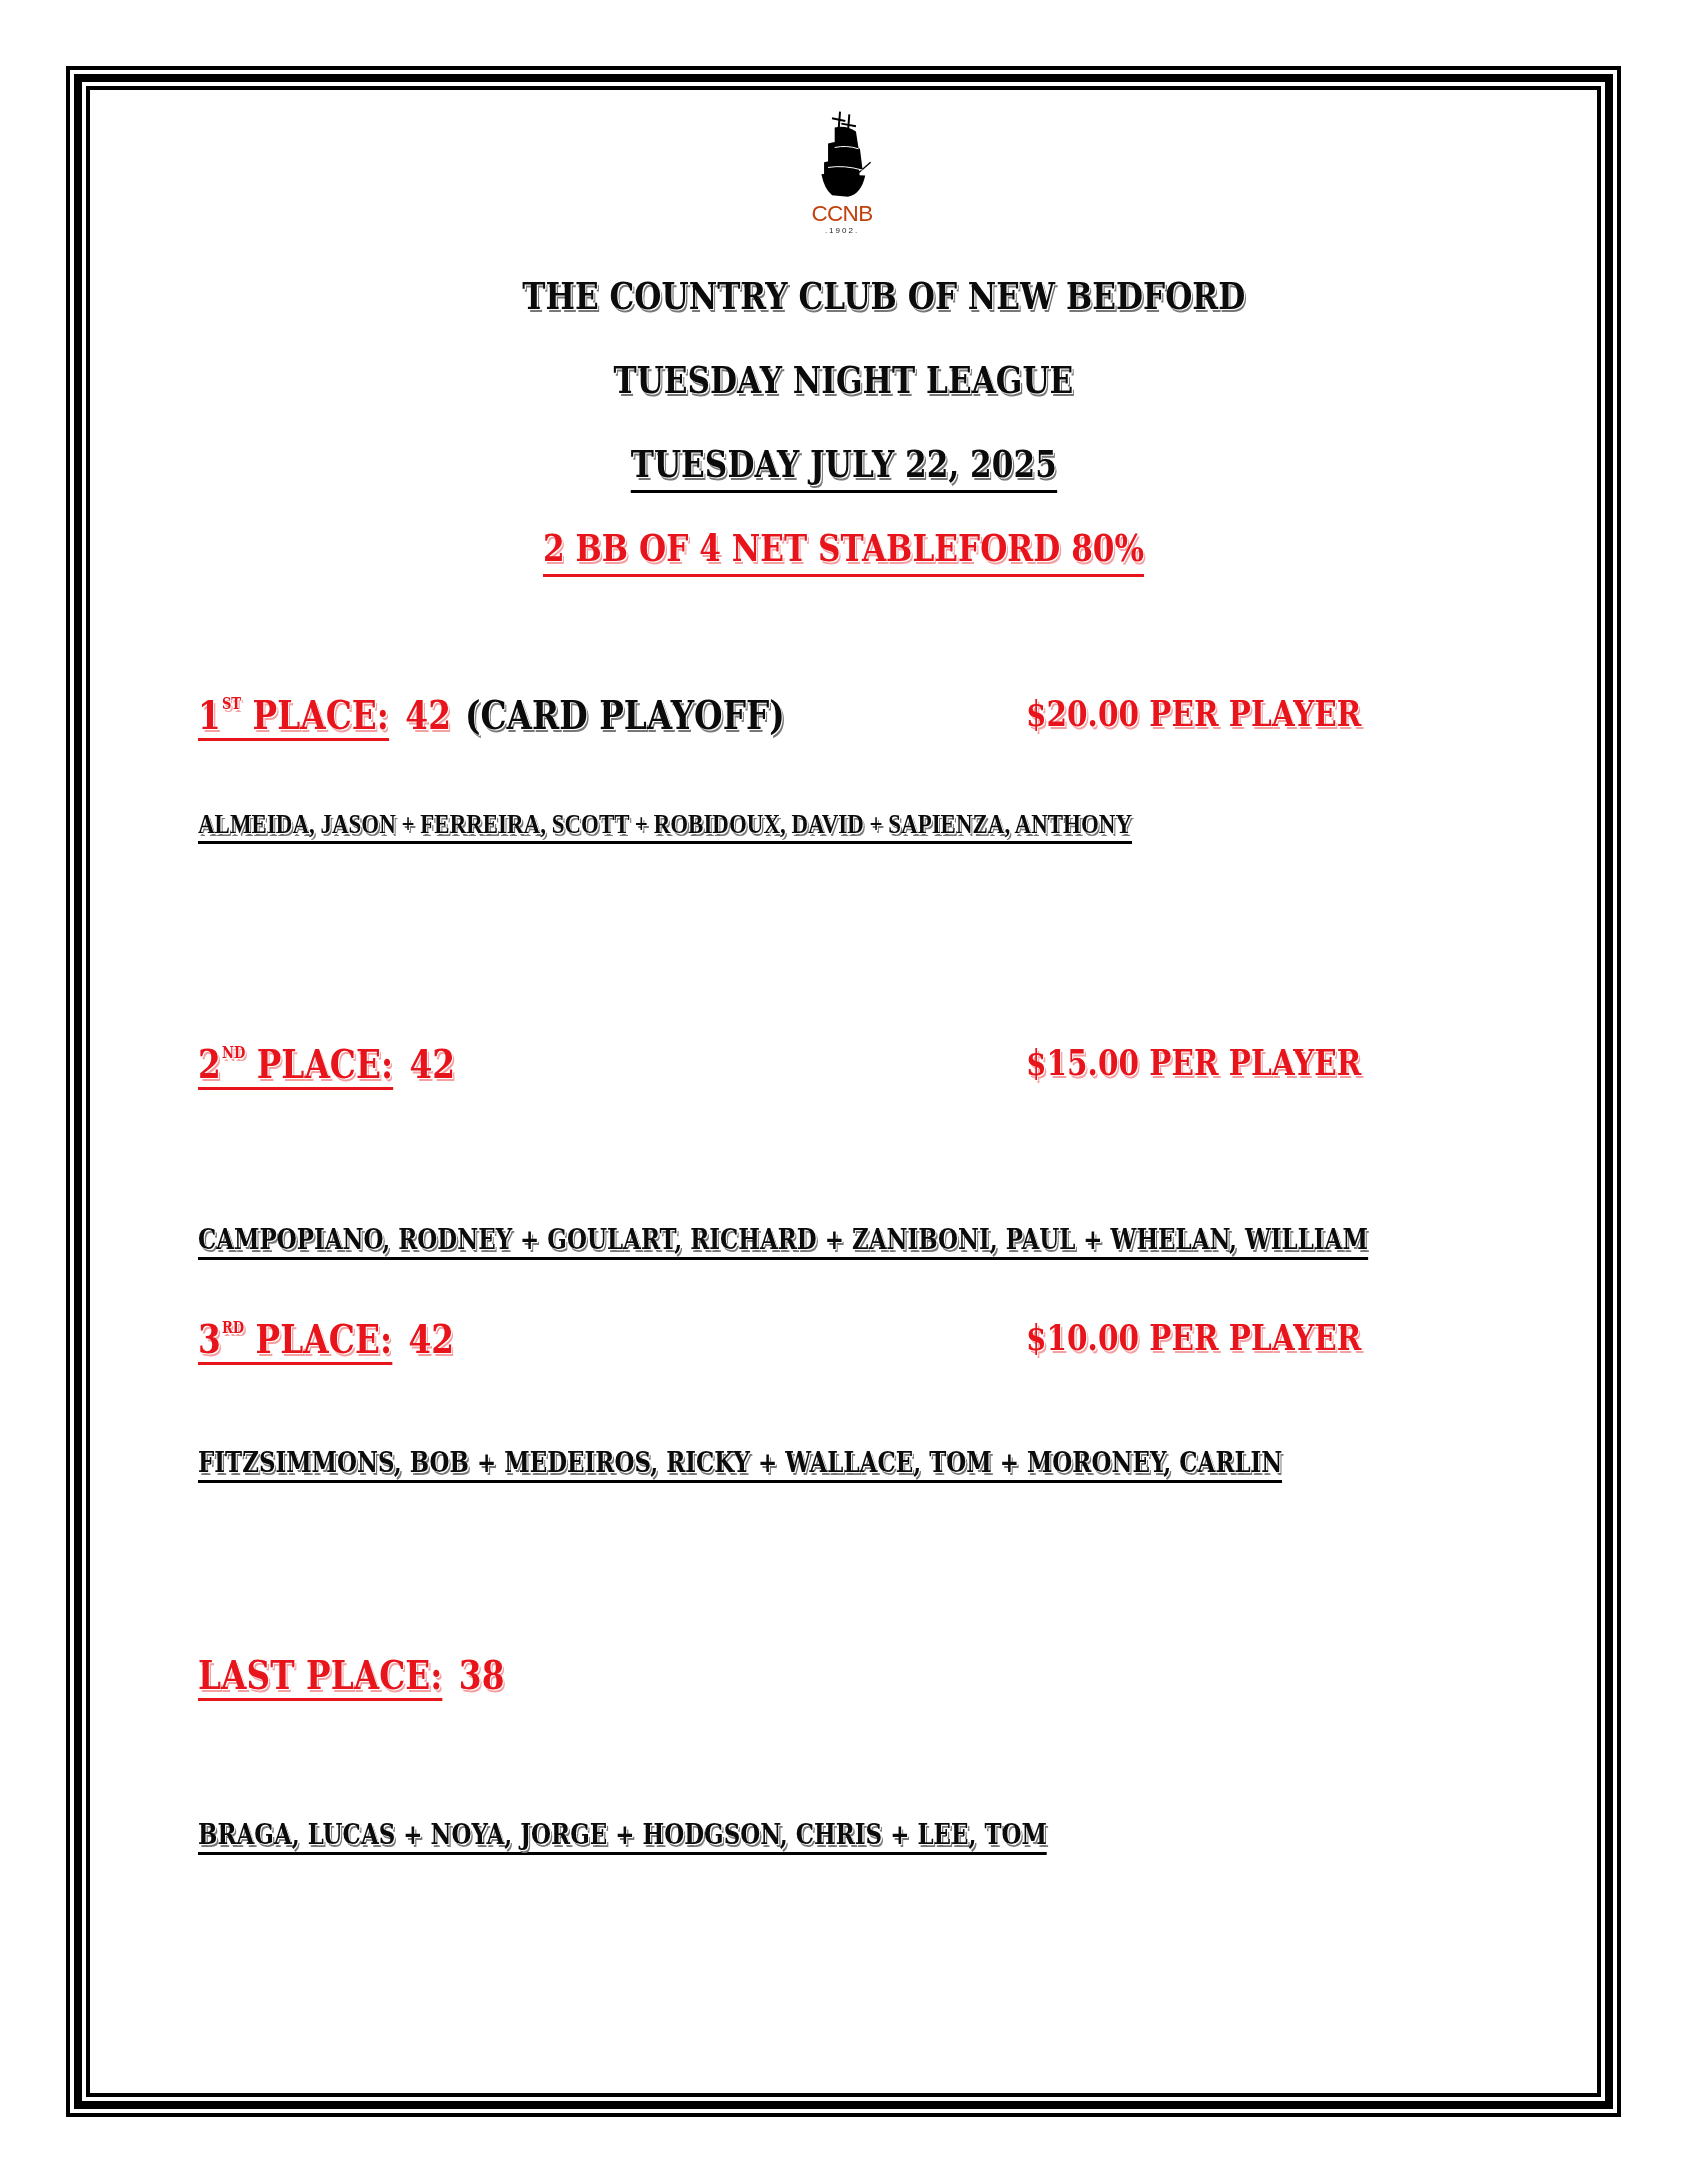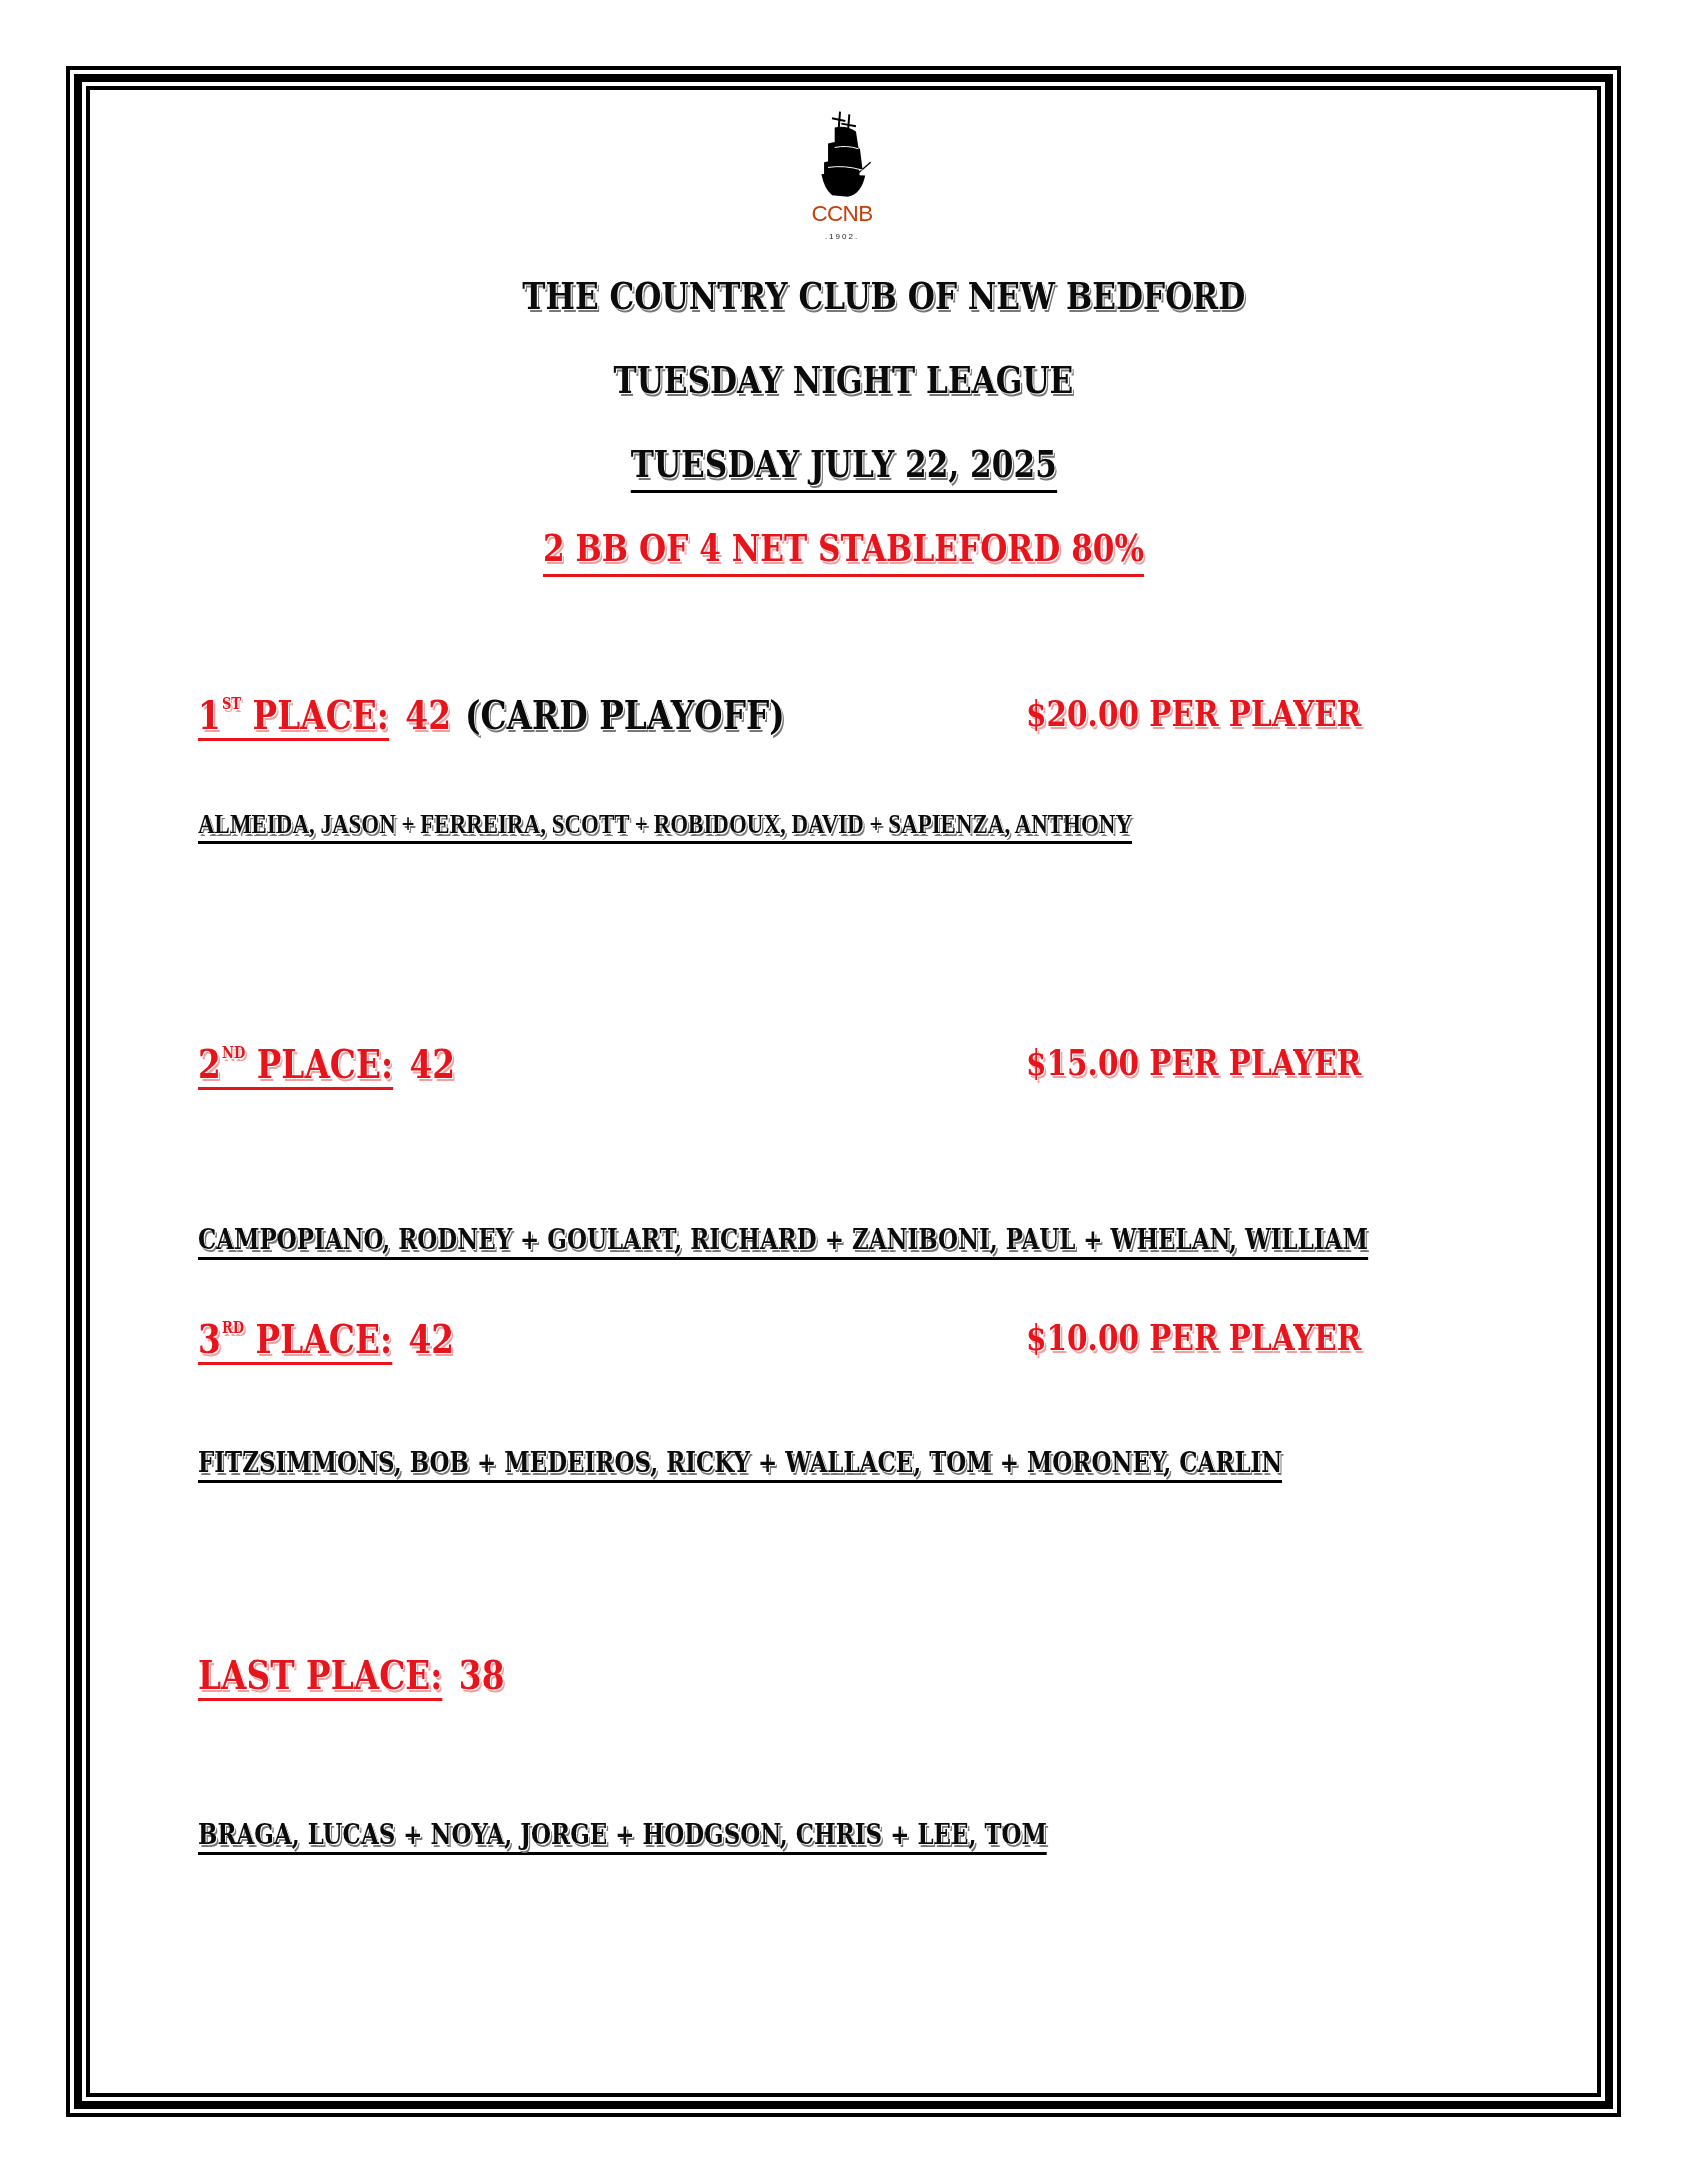--- a/index.html
+++ b/index.html
@@ -11,21 +11,21 @@
         box-sizing:border-box; border:8px solid #000; }
   .b3 { position:absolute; left:86px; top:86px; width:1515px; height:2011px;
         box-sizing:border-box; border:4.6px solid #000; }
 
   .logo { position:absolute; left:771px; top:109px; width:142px; height:149px;
           text-align:center; }
   .logo svg { display:block; margin:0 auto; }
   .logo .mark { font-family:"Liberation Sans", sans-serif; font-size:22.5px;
                 letter-spacing:-0.7px; color:#c2410c; line-height:22.5px; margin-top:1.3px; }
   .logo .year { font-family:"Liberation Sans", sans-serif; font-size:8px;
-                letter-spacing:2px; color:#222; line-height:9.3px;margin-top:6px; }
+                letter-spacing:2px; color:#222; line-height:9.3px; }
 
   .fancy { position:absolute; white-space:nowrap; font-weight:bold;
            text-transform:uppercase; line-height:1;
            text-shadow: 1.3px 1.3px 0 #fff, 2.6px 2.6px 0 #777; }
   .black { color:#0b0b0b; }
   .red { color:#e8141c; text-shadow: 1.3px 1.3px 0 #fff, 2.6px 2.6px 0 #f3a0a3; }
   .center { left:0; width:1687px; text-align:center; }
   .center > span { display:inline-block; }
 
   .h1 { top:277px; font-size:38px;padding-left:40px; }

